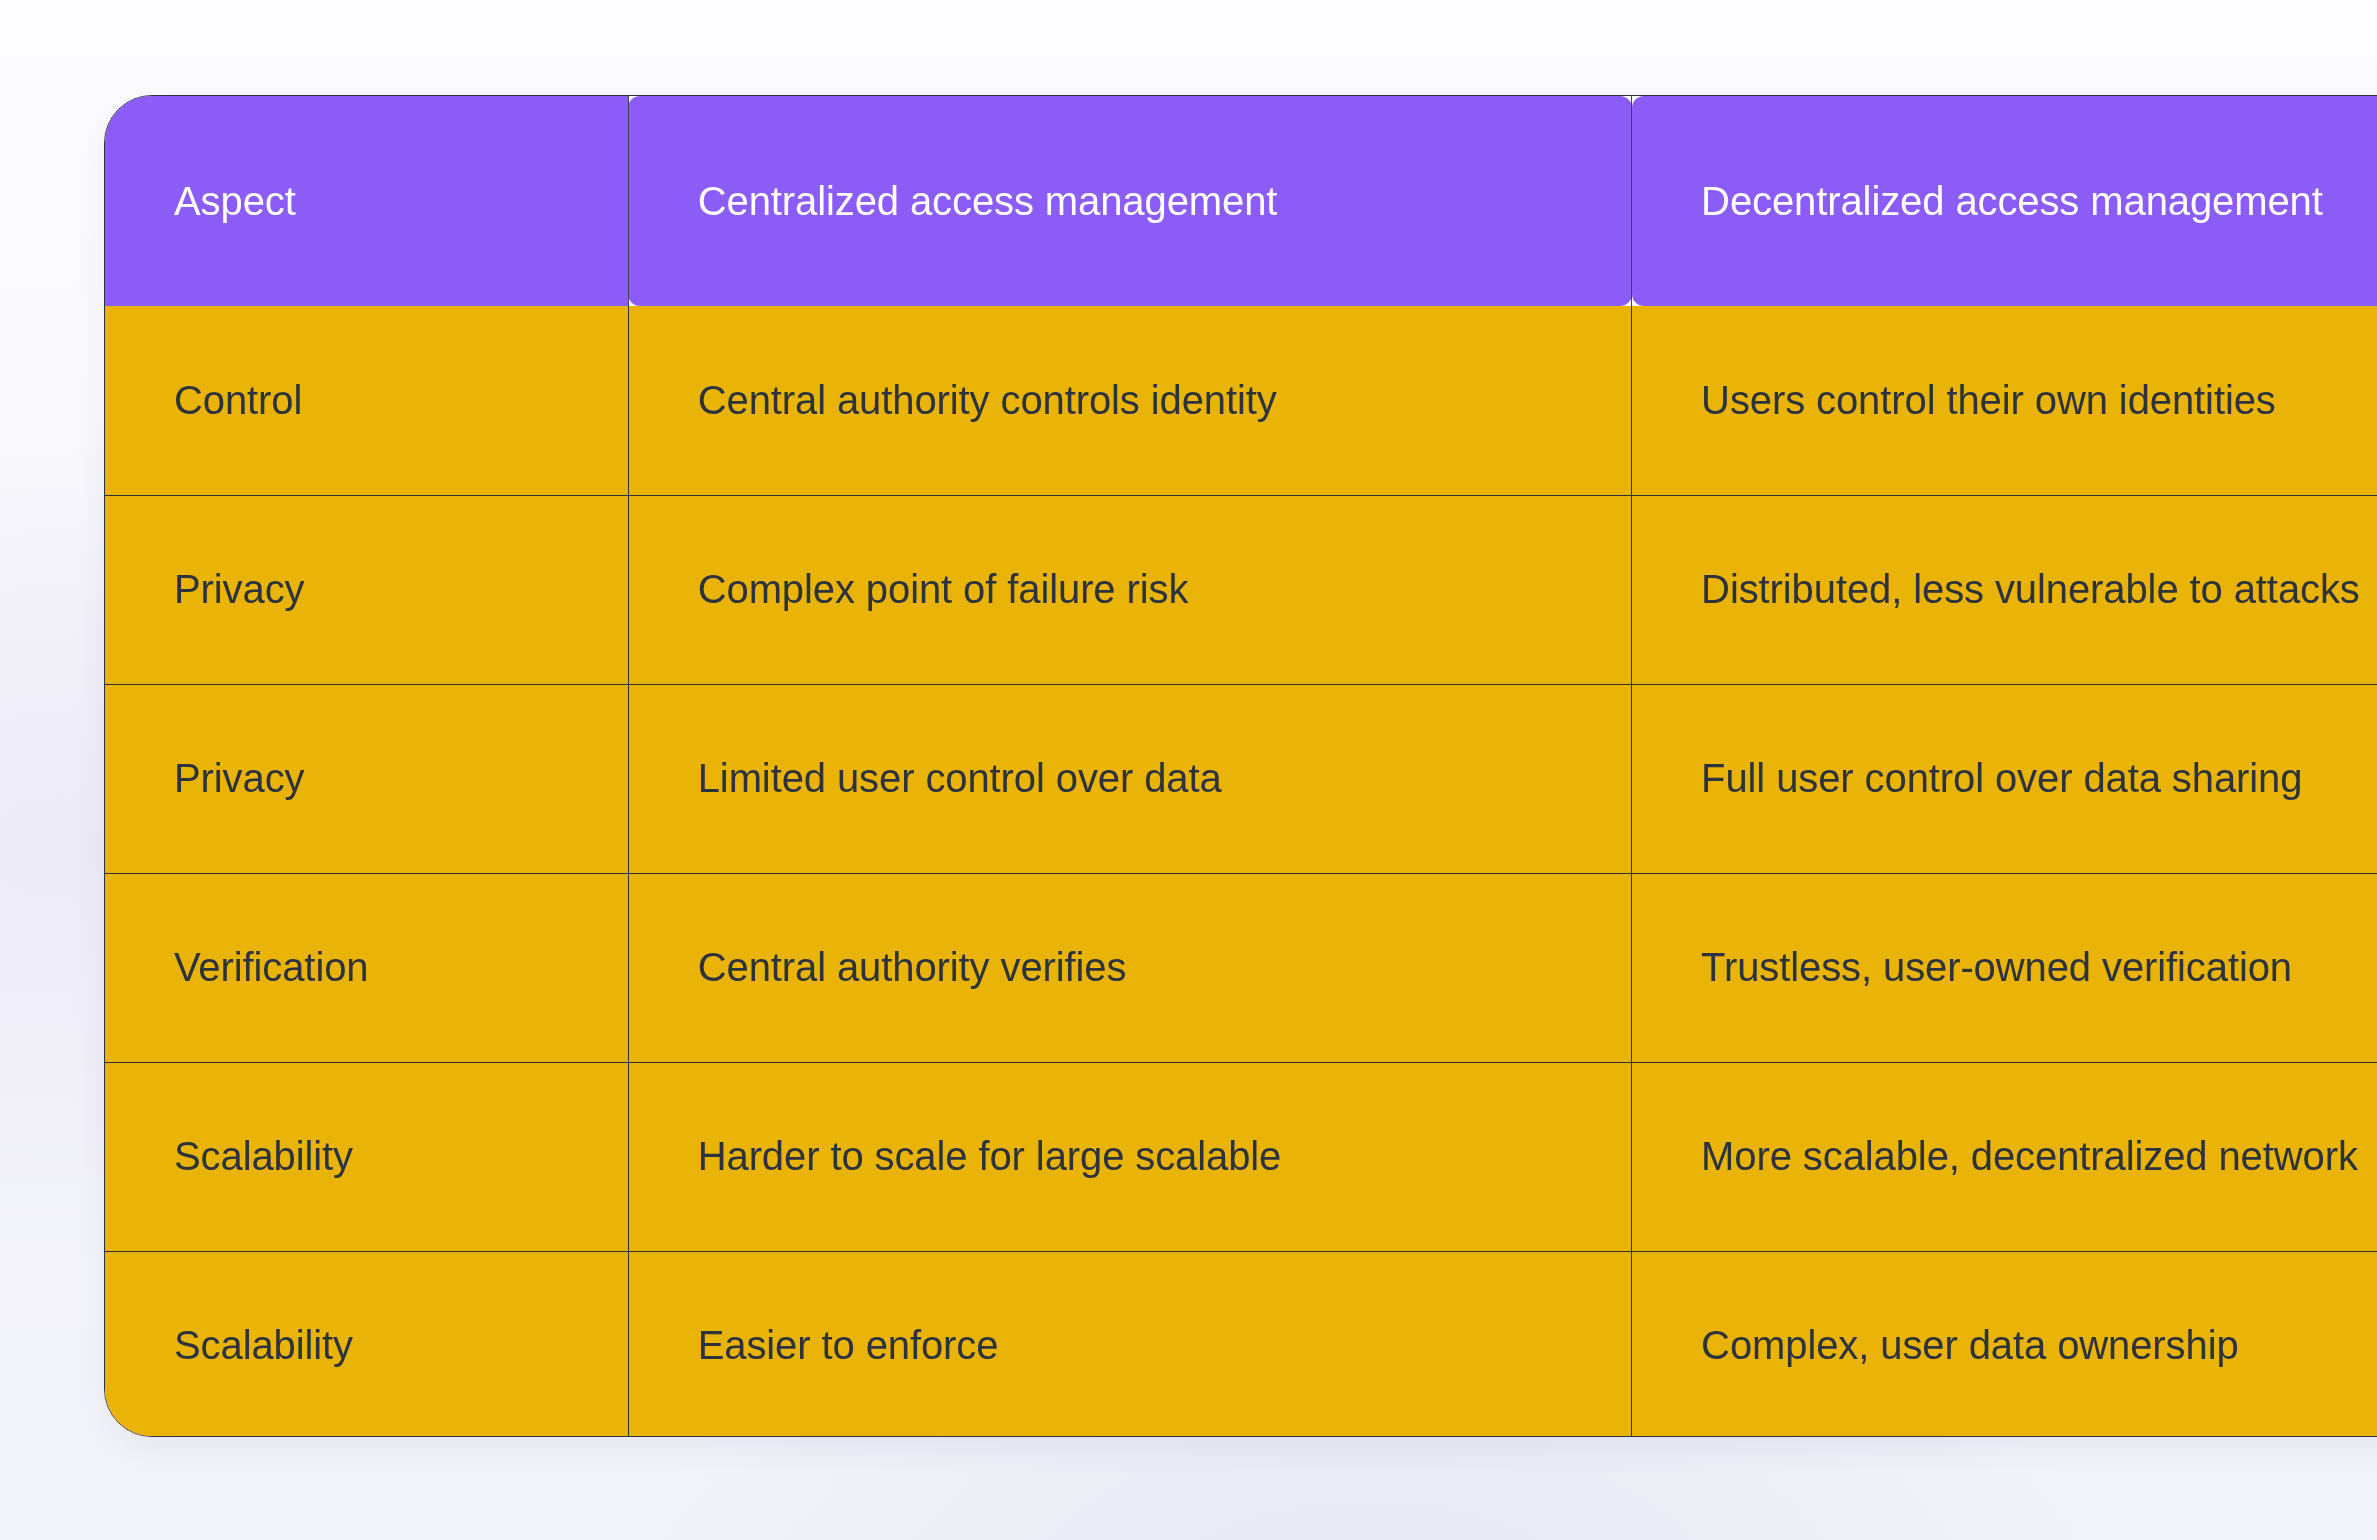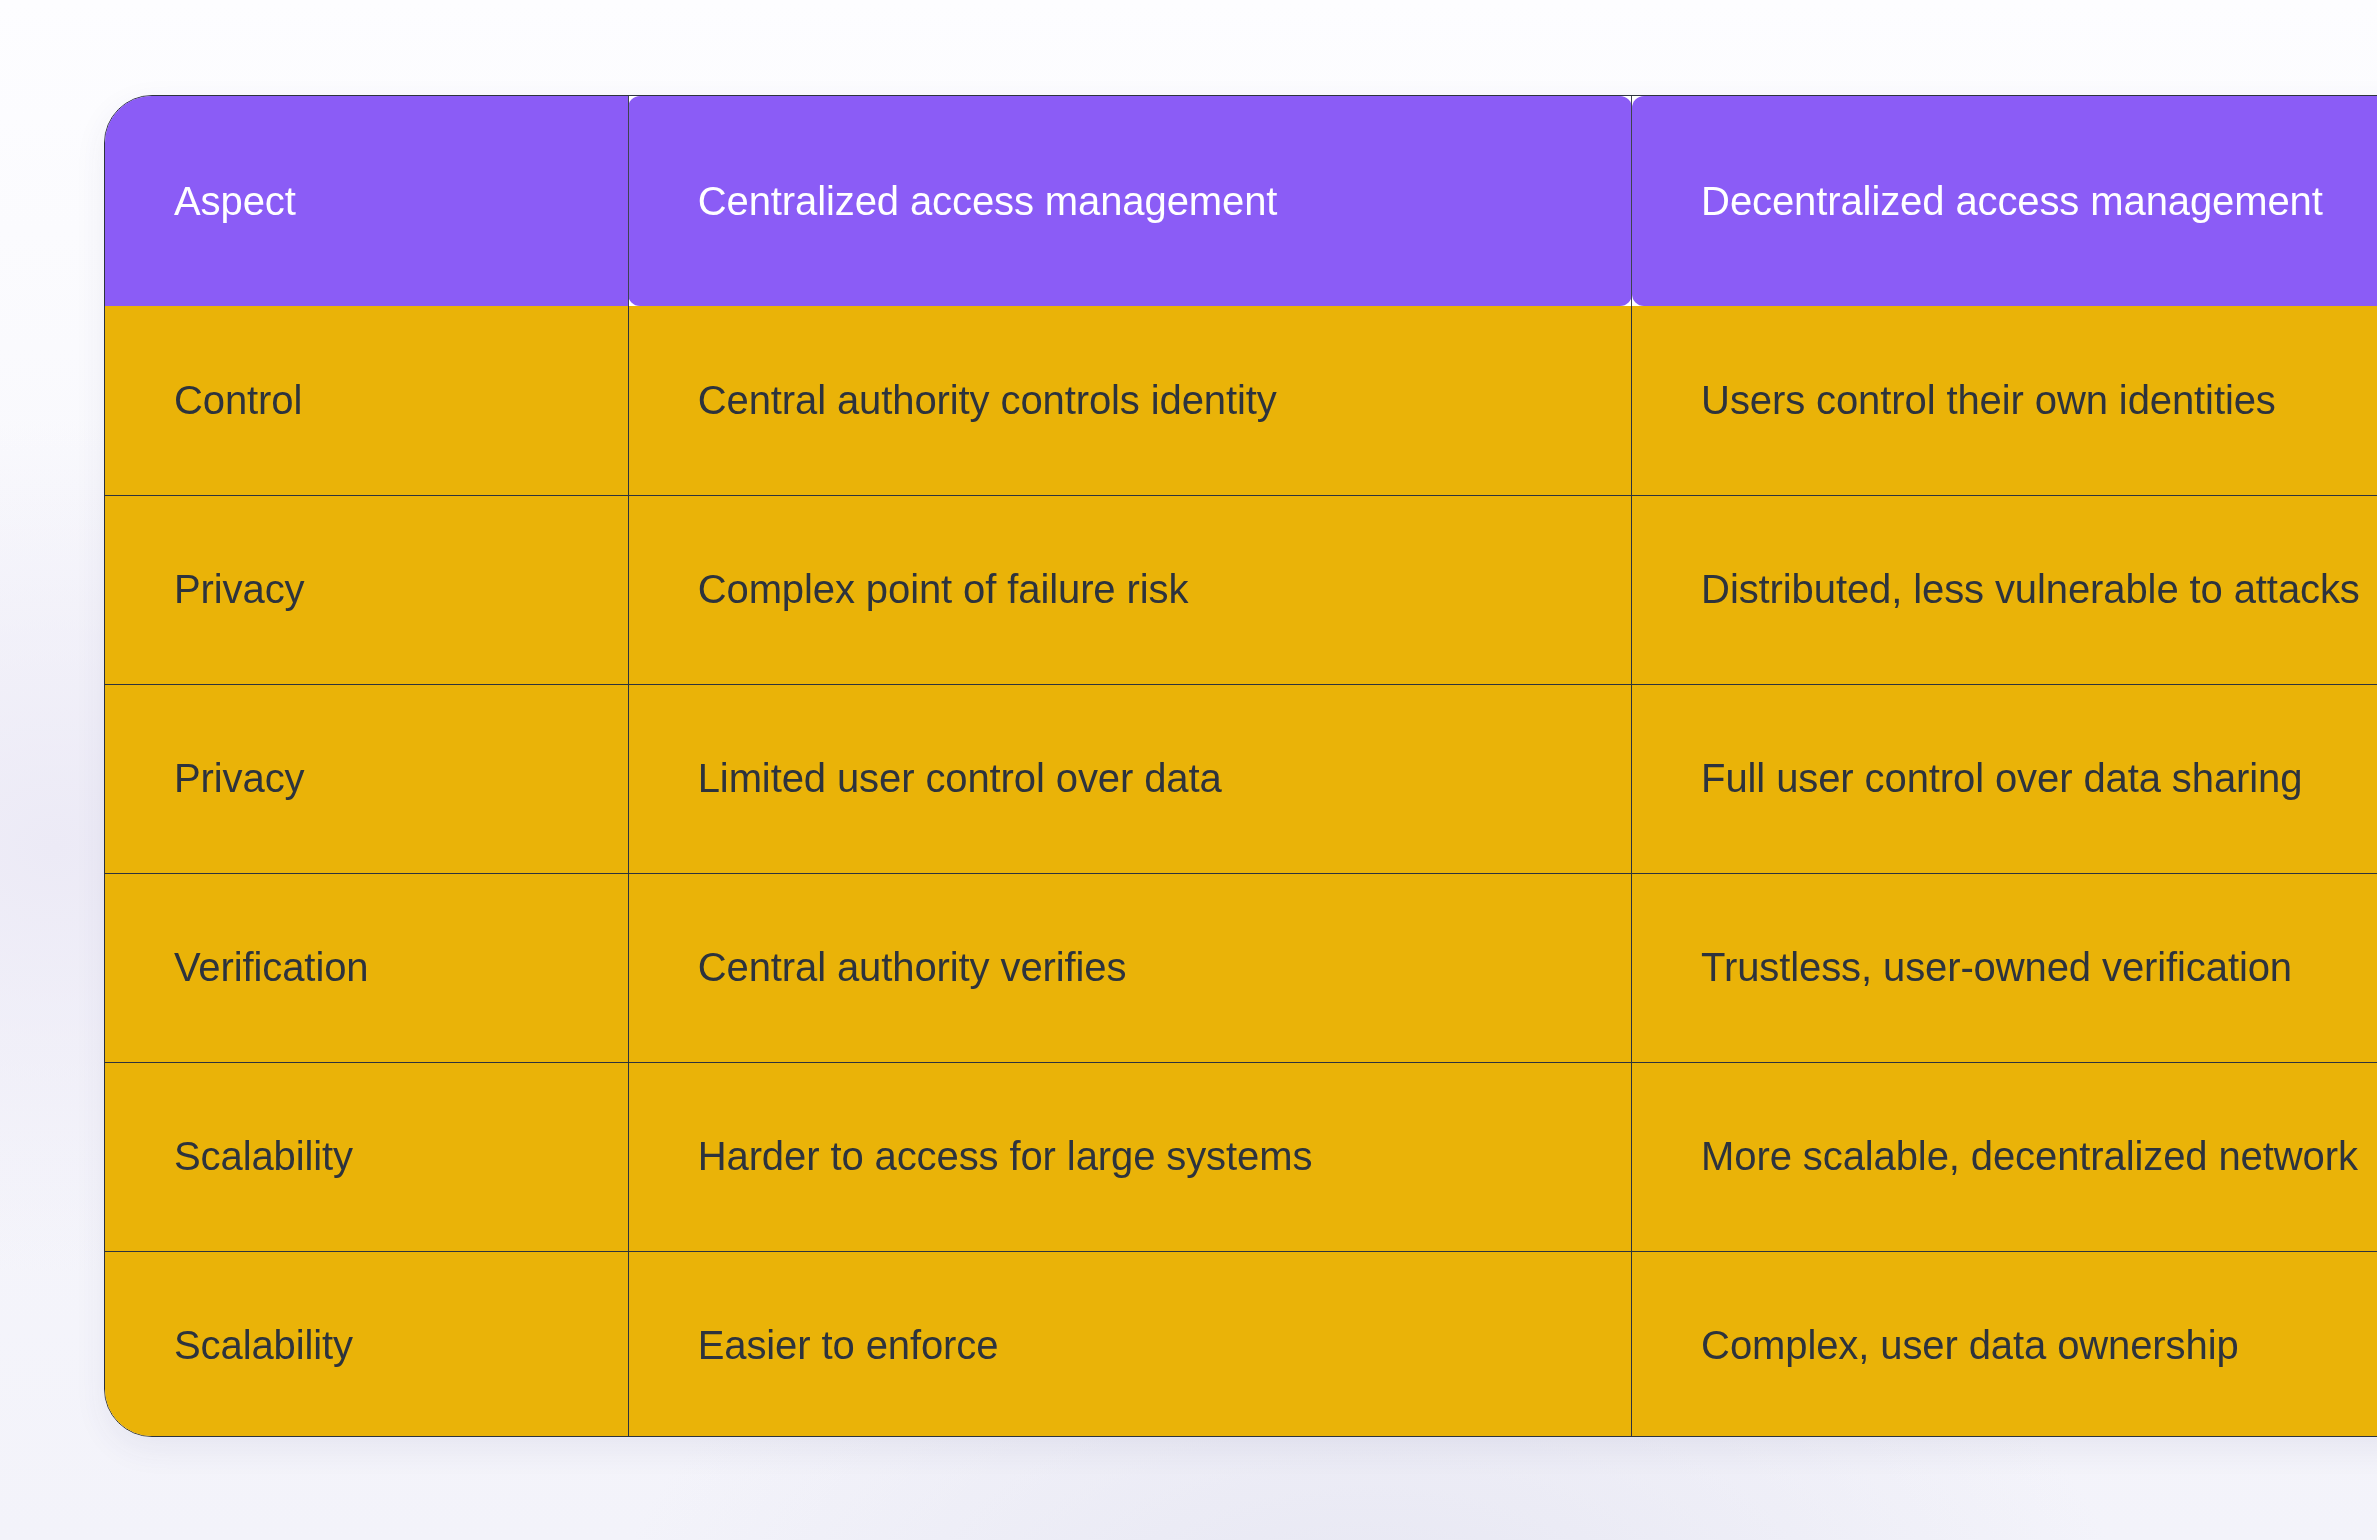--- a/index.html
+++ b/index.html
@@ -137,21 +137,21 @@
         </tr>
 
         <tr>
           <td>Verification</td>
           <td>Central authority verifies</td>
           <td>Trustless, user-owned verification</td>
         </tr>
 
         <tr>
           <td>Scalability</td>
-          <td>Harder to access for large systems</td>
+          <td>Harder to scale for large scalable</td>
           <td>More scalable, decentralized network</td>
         </tr>
 
         <tr>
           <td>Scalability</td>
           <td>Easier to enforce</td>
           <td>Complex, user data ownership</td>
         </tr>
 
       </tbody>

